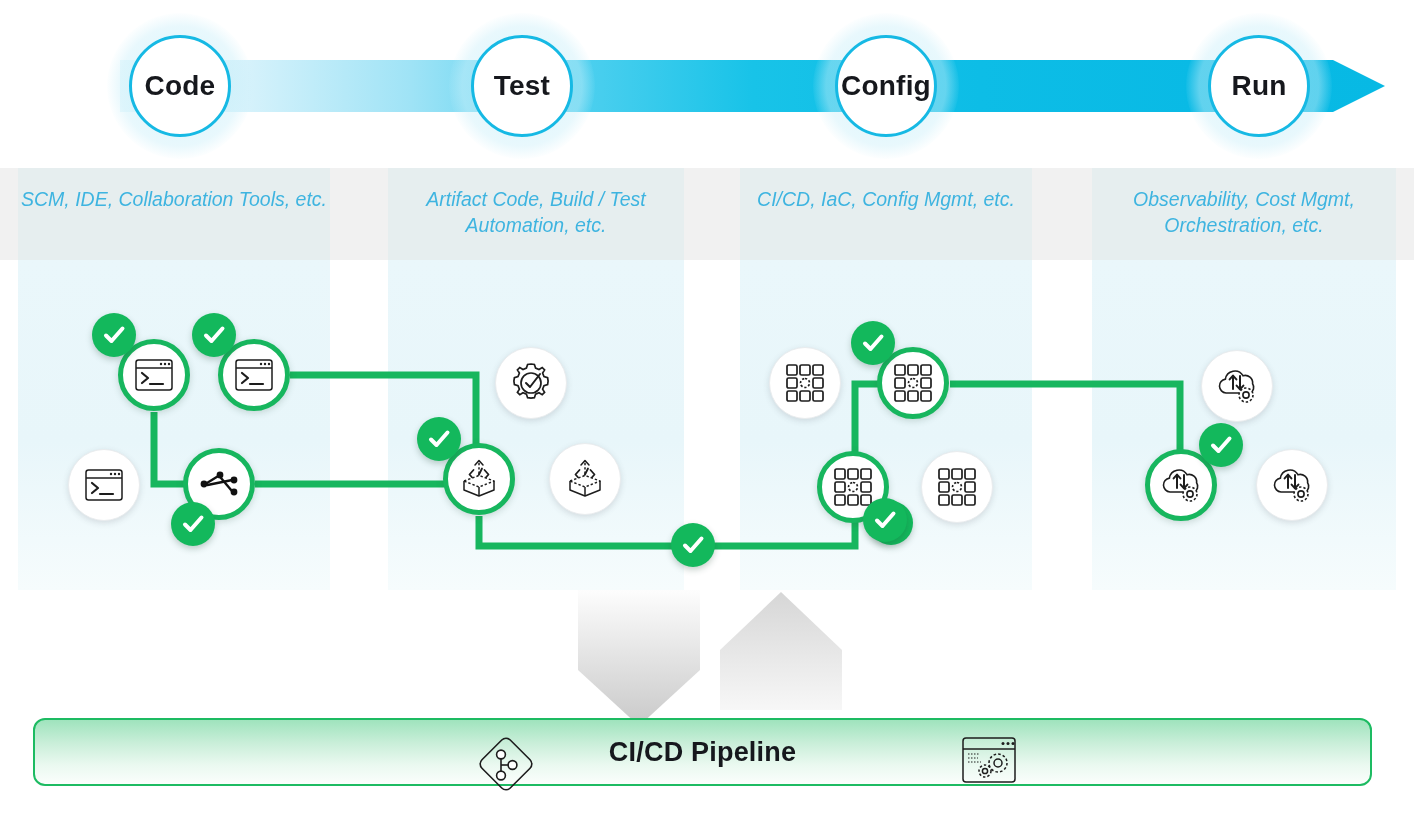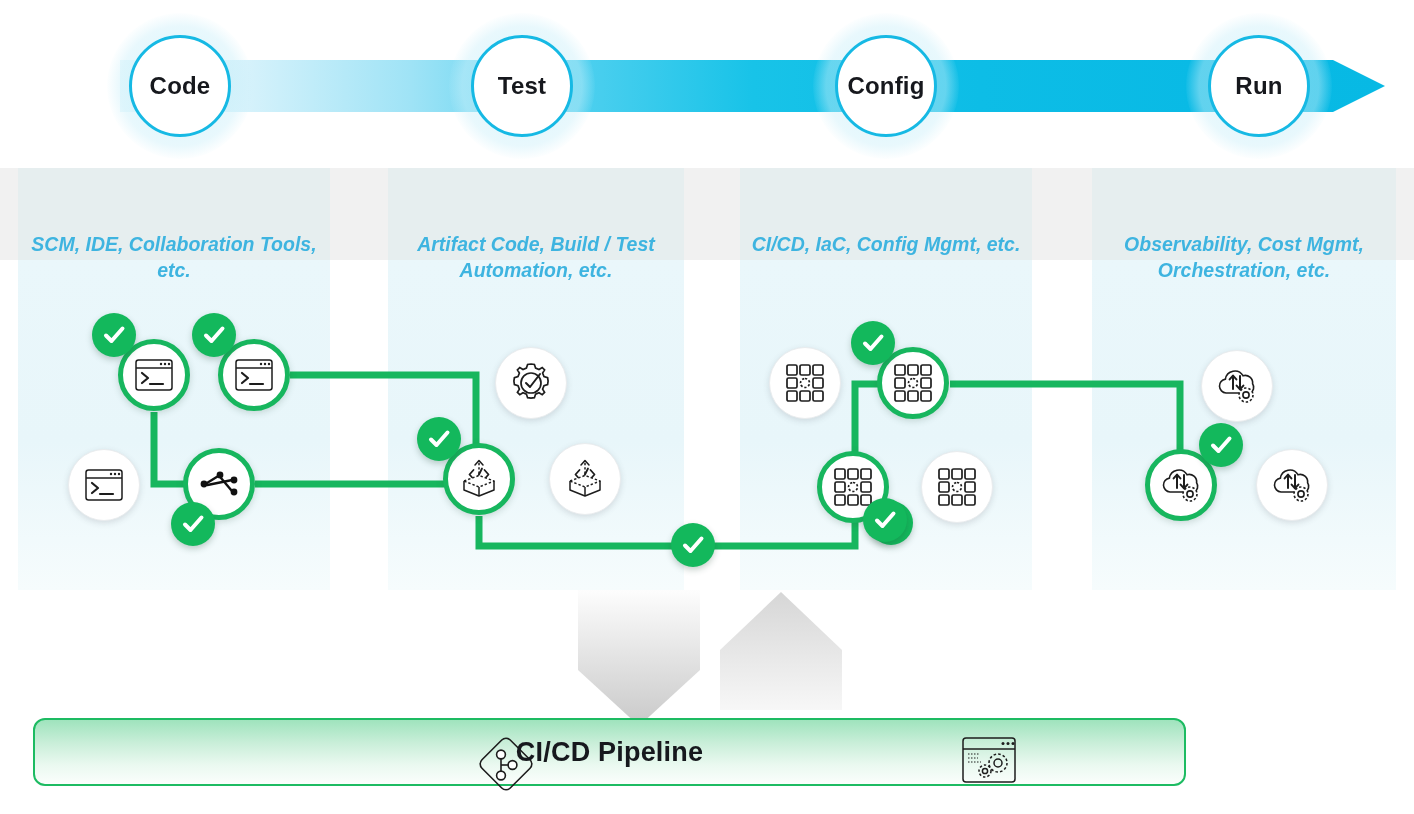--- a/index.html
+++ b/index.html
@@ -46,29 +46,29 @@
     width: 146px; height: 146px; border-radius: 50%;
     background: radial-gradient(circle, rgba(180,234,248,0.55) 0%, rgba(205,240,250,0.45) 58%, rgba(255,255,255,0) 72%);
   }
   .stage-circle {
     position: absolute; left: 0; top: 0;
     width: 102px; height: 102px; border-radius: 50%;
     background: #ffffff; border: 3px solid #16b9e4;
     display: flex; align-items: center; justify-content: center;
   }
   .stage-label {
-    font-size: 24px; font-weight: 700; color: #16181d; letter-spacing: .2px;
+    font-size: 28px; font-weight: 700; color: #16181d; letter-spacing: .2px;
   }
 
   
   .cat-label {
     position: absolute; top: 186px; height: 60px;
     text-align: center;
     font-style: italic; font-size: 19.5px; line-height: 26px;
-    color: #3eb4e0; font-weight: 700; margin-top: 45px;
+    color: #3eb4e0; font-weight: 400;
   }
 
   
   .node {
     position: absolute; width: 72px; height: 72px; border-radius: 50%;
     background: #fff;
     display: flex; align-items: center; justify-content: center;
     box-shadow: 0 2px 6px rgba(60,70,80,0.16);
   }
   .node.plain { border: 1.5px solid #e9ecee; }
@@ -83,21 +83,21 @@
     box-shadow: 0 3px 6px rgba(30,70,50,0.25);
     z-index: 6;
   }
   .check svg { display: block; }
 
   
   .wire { position: absolute; left: 0; top: 0; width: 1414px; height: 814px; pointer-events: none; }
 
   
   .cicd-bar {
-    position: absolute; left: 33px; top: 718px; width: 1153px; height: 68px;
+    position: absolute; left: 33px; top: 718px; width: 1339px; height: 68px;
     border: 2px solid #1dbb62; border-radius: 12px;
     background: linear-gradient(180deg, #9fe3bd 0%, #c8eed8 35%, #eaf9f0 70%, #fbfefc 100%);
     display: flex; align-items: center; justify-content: center;
   }
   .cicd-title {
     position: absolute; left: 0; right: 0; text-align: center;
     font-size: 27px; font-weight: 700; color: #16181d; letter-spacing: .2px;
   }
   .cicd-icon-left { position: absolute; left: 440px; top: 13px; }
   .cicd-icon-right { position: absolute; left: 925px; top: 15px; }

